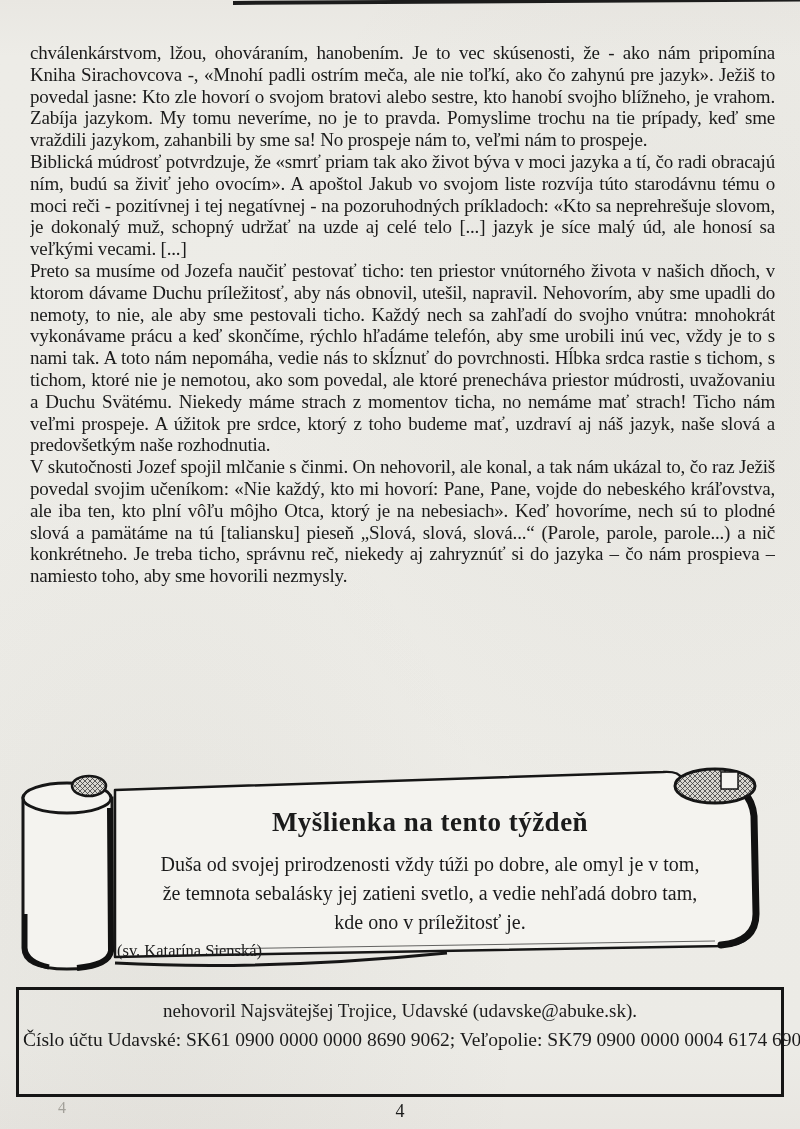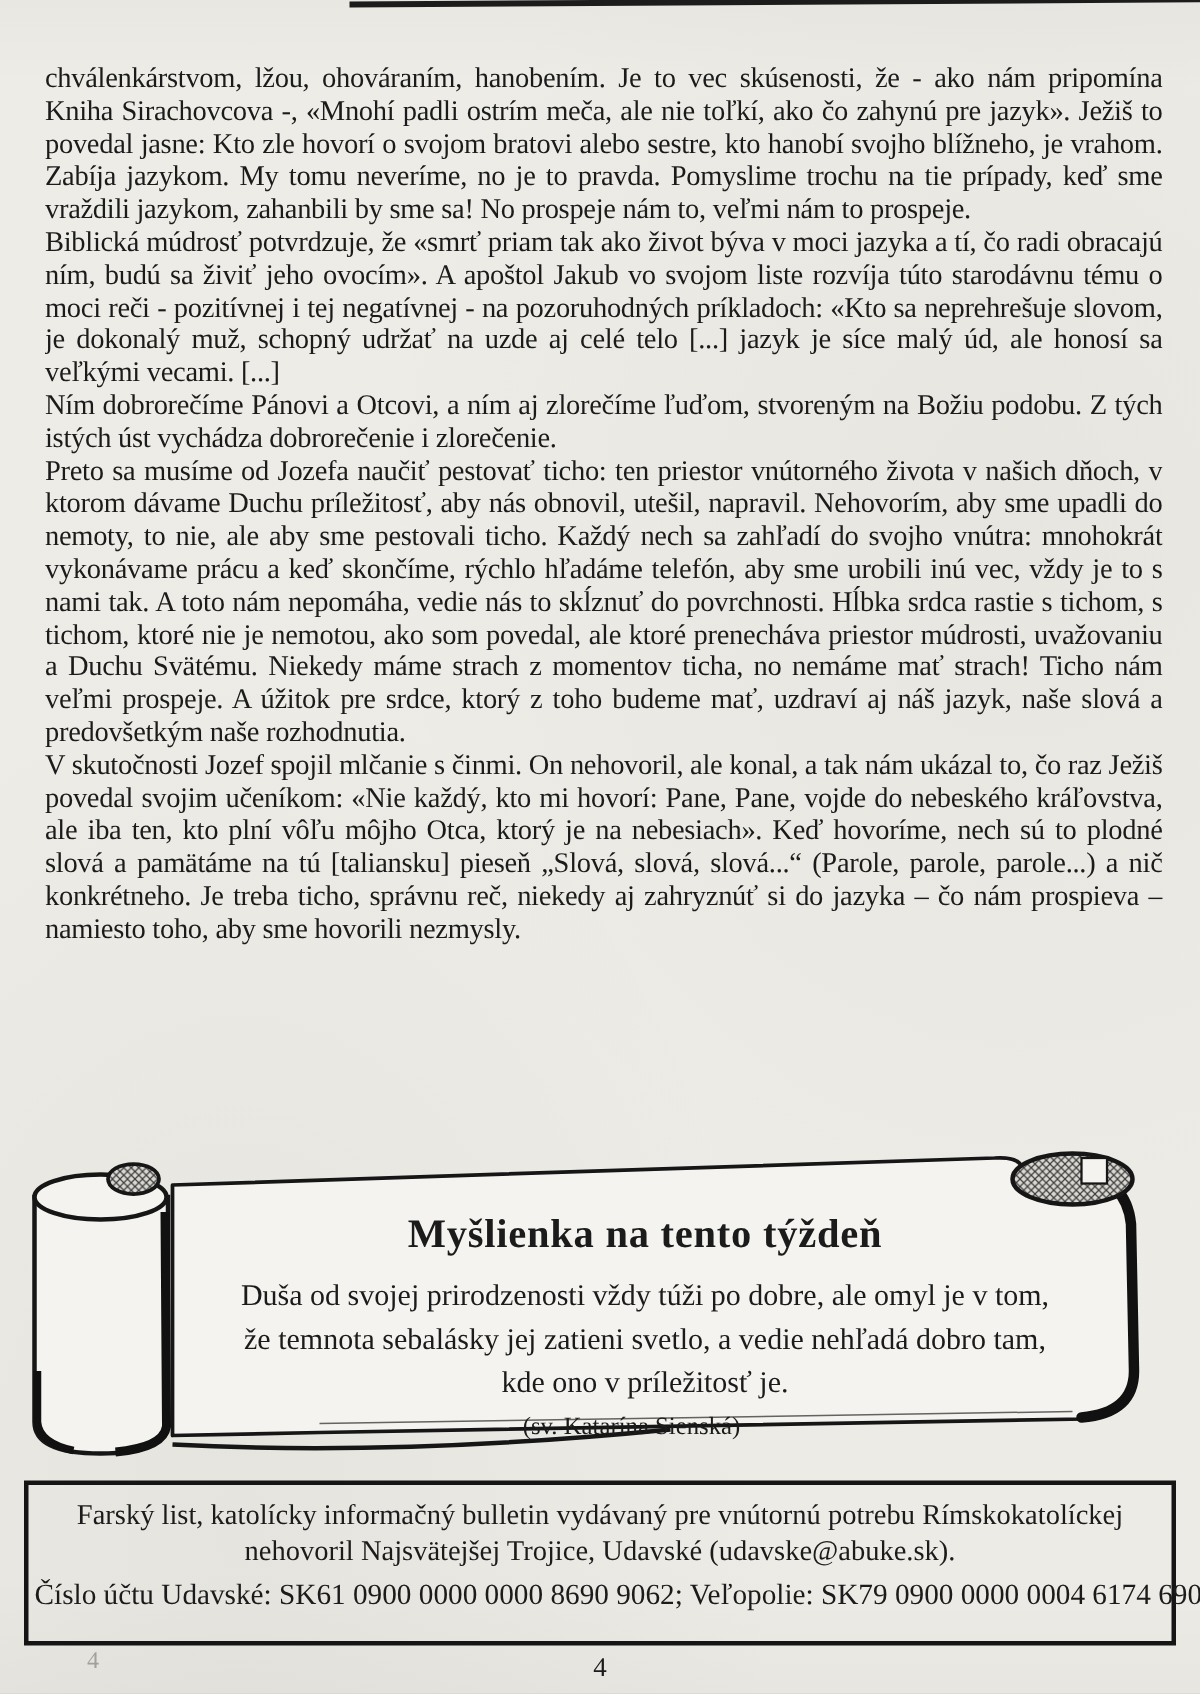--- a/index.html
+++ b/index.html
@@ -34,21 +34,21 @@
   .scroll-text{
     position:absolute;left:102px;right:42px;top:34px;
     text-align:center;
   }
   .scroll-title{
     font-size:27px;font-weight:bold;letter-spacing:0.5px;
     margin:17px 0 12px 0;
   }
   .scroll-quote-line{font-size:20px;line-height:29px;margin:0;}
   .scroll-attribution{
-    text-align:center;font-size:16.5px;margin:4px 18px 0 0;
+    text-align:left;font-size:16.5px;margin:4px 18px 0 0;
   }
   
   .imprint{
     position:absolute;top:987px;left:16px;right:16px;height:110px;
     border:3px solid #151515;
     box-sizing:border-box;
     text-align:center;
     padding-top:9px;
   }
   .imprint-line{font-size:19px;line-height:24px;margin:0;}
@@ -66,21 +66,20 @@
 </head>
 <body>
 
 <div class="page">
 
   <div class="top-rule"></div>
 
   <div class="article">
     <p>chválenkárstvom, lžou, ohováraním, hanobením. Je to vec skúsenosti, že - ako nám pripomína Kniha Sirachovcova -, «Mnohí padli ostrím meča, ale nie toľkí, ako čo zahynú pre jazyk». Ježiš to povedal jasne: Kto zle hovorí o svojom bratovi alebo sestre, kto hanobí svojho blížneho, je vrahom. Zabíja jazykom. My tomu neveríme, no je to pravda. Pomyslime trochu na tie prípady, keď sme vraždili jazykom, zahanbili by sme sa! No prospeje nám to, veľmi nám to prospeje.</p>
     <p>Biblická múdrosť potvrdzuje, že «smrť priam tak ako život býva v moci jazyka a tí, čo radi obracajú ním, budú sa živiť jeho ovocím». A apoštol Jakub vo svojom liste rozvíja túto starodávnu tému o moci reči - pozitívnej i tej negatívnej - na pozoruhodných príkladoch: «Kto sa neprehrešuje slovom, je dokonalý muž, schopný udržať na uzde aj celé telo [...] jazyk je síce malý úd, ale honosí sa veľkými vecami. [...]</p>
-    <p>Ním dobrorečíme Pánovi a Otcovi, a ním aj zlorečíme ľuďom, stvoreným na Božiu podobu. Z tých istých úst vychádza dobrorečenie i zlorečenie.</p>
     <p>Preto sa musíme od Jozefa naučiť pestovať ticho: ten priestor vnútorného života v našich dňoch, v ktorom dávame Duchu príležitosť, aby nás obnovil, utešil, napravil. Nehovorím, aby sme upadli do nemoty, to nie, ale aby sme pestovali ticho. Každý nech sa zahľadí do svojho vnútra: mnohokrát vykonávame prácu a keď skončíme, rýchlo hľadáme telefón, aby sme urobili inú vec, vždy je to s nami tak. A toto nám nepomáha, vedie nás to skĺznuť do povrchnosti. Hĺbka srdca rastie s tichom, s tichom, ktoré nie je nemotou, ako som povedal, ale ktoré prenecháva priestor múdrosti, uvažovaniu a Duchu Svätému. Niekedy máme strach z momentov ticha, no nemáme mať strach! Ticho nám veľmi prospeje. A úžitok pre srdce, ktorý z toho budeme mať, uzdraví aj náš jazyk, naše slová a predovšetkým naše rozhodnutia.</p>
     <p>V skutočnosti Jozef spojil mlčanie s činmi. On nehovoril, ale konal, a tak nám ukázal to, čo raz Ježiš povedal svojim učeníkom: «Nie každý, kto mi hovorí: Pane, Pane, vojde do nebeského kráľovstva, ale iba ten, kto plní vôľu môjho Otca, ktorý je na nebesiach». Keď hovoríme, nech sú to plodné slová a pamätáme na tú [taliansku] pieseň „Slová, slová, slová...“ (Parole, parole, parole...) a nič konkrétneho. Je treba ticho, správnu reč, niekedy aj zahryznúť si do jazyka – čo nám prospieva – namiesto toho, aby sme hovorili nezmysly.</p>
   </div>
 
   <div class="scroll-banner">
     <svg width="770" height="232" viewBox="0 0 770 232" aria-hidden="true">
       <defs>
         <pattern id="hatch" patternUnits="userSpaceOnUse" width="5" height="5">
           <rect width="5" height="5" fill="#d9d7d1"></rect>
           <path d="M0 0L5 5M5 0L0 5" stroke="#3c3c3c" stroke-width="0.8"></path>
@@ -106,21 +105,20 @@
     <div class="scroll-text">
       <div class="scroll-title">Myšlienka na tento týždeň</div>
       <p class="scroll-quote-line">Duša od svojej prirodzenosti vždy túži po dobre, ale omyl je v tom,</p>
       <p class="scroll-quote-line">že temnota sebalásky jej zatieni svetlo, a vedie nehľadá dobro tam,</p>
       <p class="scroll-quote-line">kde ono v príležitosť je.</p>
       <div class="scroll-attribution">(sv. Katarína Sienská)</div>
     </div>
   </div>
 
   <div class="imprint">
-    <p class="imprint-line">Farský list, katolícky informačný bulletin vydávaný pre vnútornú potrebu Rímskokatolíckej</p>
     <p class="imprint-line">nehovoril Najsvätejšej Trojice, Udavské (udavske@abuke.sk).</p>
     <p class="imprint-accounts">Číslo účtu Udavské: SK61 0900 0000 0000 8690 9062; Veľopolie: SK79 0900 0000 0004 6174 6905</p>
   </div>
 
   <div class="page-number">4</div>
   <div class="page-number-ghost">4</div>
 
 </div>
 
 </body></html>

